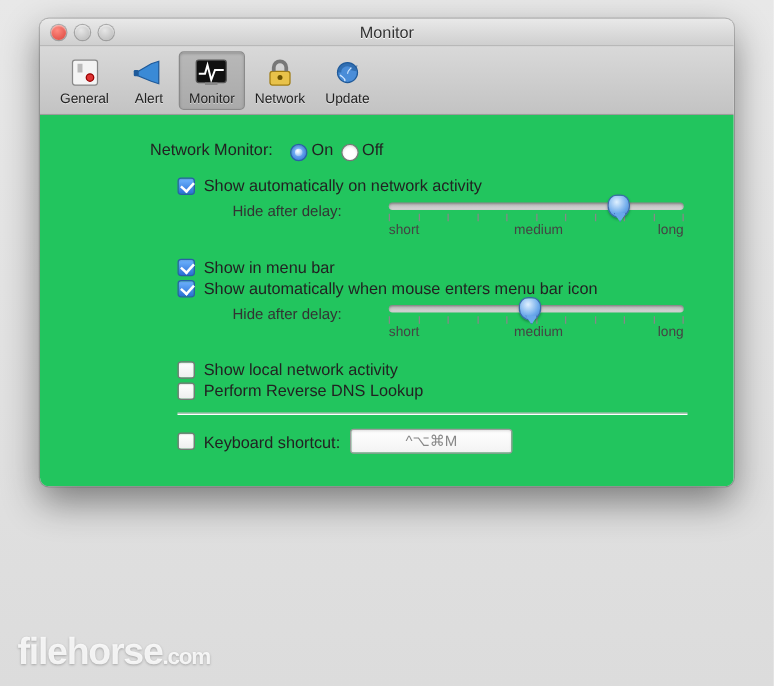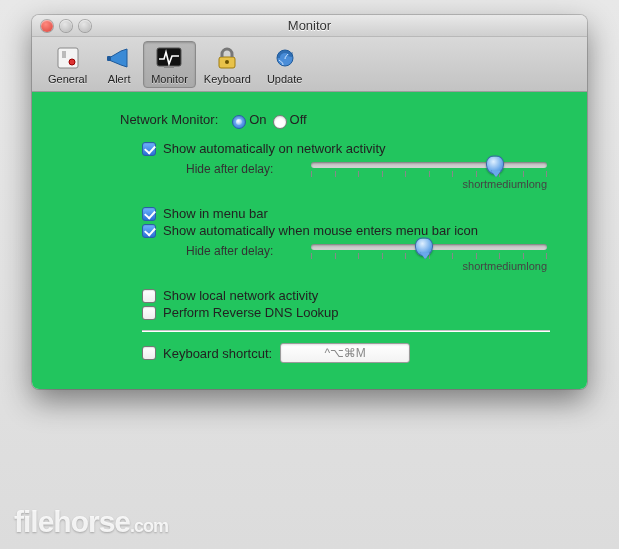--- a/index.html
+++ b/index.html
@@ -99,21 +99,21 @@
     position:absolute; top:-6px; width:18px; height:18px; margin-left:-9px;
     background: radial-gradient(circle at 40% 30%, #dff0ff, #6aa8ea 60%, #3b76c2);
     border-radius:50% 50% 60% 60%;
     border:1px solid #3b6aa8;
     box-shadow: 0 1px 2px rgba(0,0,0,0.3);
     transform: scaleY(1.05);
   }
   .slider-thumb::after{content:""; position:absolute; bottom:-4px; left:4px; width:8px; height:6px; background:#6aa8ea; border:1px solid #3b6aa8; border-top:none; clip-path: polygon(0 0, 100% 0, 50% 100%);}
   .ticks { display:flex; justify-content:space-between; margin-top:3px; }
   .ticks i { width:1px; height:6px; background:#888; display:block;}
-  .tick-labels{ display:flex; justify-content:flex-end; font-size:11px; color:#444; margin-top:1px;}
+  .tick-labels{ display:flex; justify-content:space-between; font-size:11px; color:#444; margin-top:1px;}
   .hr { height:1px; background:#c4c4c4; box-shadow:0 1px 0 #fff; margin: 10px 0 12px; width: 408px; margin-left: 0px;}
   .ks-row { display:flex; align-items:center; }
   .ks-field {
     width:130px; height:20px; border:1px solid #9b9b9b; border-radius:3px;
     background:linear-gradient(#fff,#f3f3f3);
     box-shadow: inset 0 1px 2px rgba(0,0,0,0.12);
     text-align:center; font-size:12px; color:#888; line-height:18px;
     margin-left:8px; font-family: "Lucida Grande", Arial, sans-serif;
   }
 </style>
@@ -162,21 +162,21 @@
       <span class="lbl">Monitor</span>
     </div>
     <div class="tb-item">
       <div class="ic">
         <svg width="26" height="26">
             <rect x="5" y="12" width="16" height="11" rx="2" fill="#e8c24a" stroke="#a07c10"></rect>
             <path d="M8 12 V9 a5 5 0 0 1 10 0 V12" fill="none" stroke="#777" stroke-width="3"></path>
             <circle cx="13" cy="17" r="2" fill="#6b5200"></circle>
           </svg>
       </div>
-      <span class="lbl">Keyboard</span>
+      <span class="lbl">Network</span>
     </div>
     <div class="tb-item">
       <div class="ic">
         <svg width="28" height="26">
             <circle cx="14" cy="13" r="8" fill="#4a8dd8" stroke="#1f5a9a"></circle>
             <path d="M6 13a8 8 0 0 1 14-5l2-1-1 5-5-1 2-1a5 5 0 0 0-9 3" fill="#1f5a9a" opacity="0.6"></path>
             <path d="M8 15c2 2 4 2 4 5 M17 9c-1 2-3 2-3 5" stroke="#cfe6ff" stroke-width="1" fill="none"></path>
           </svg>
       </div>
       <span class="lbl">Update</span>

